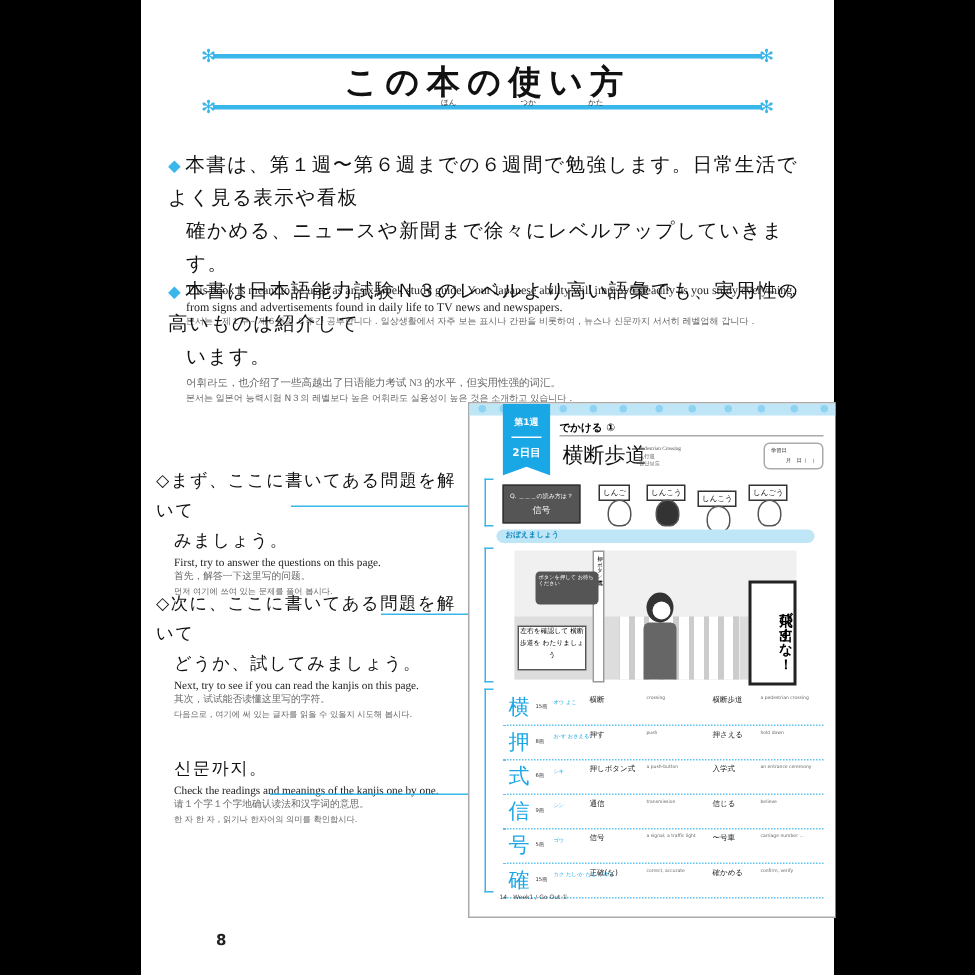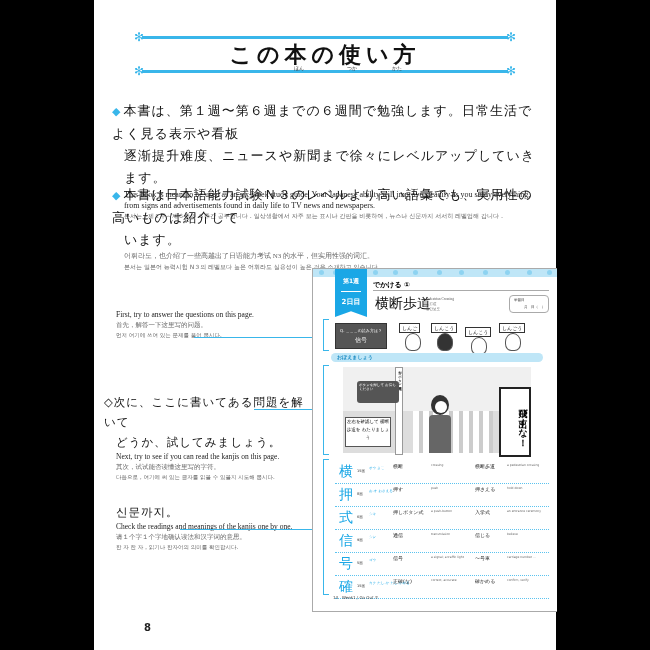--- a/index.html
+++ b/index.html
@@ -81,33 +81,35 @@
   <span class="star" style="left:412px;top:31px;">✻</span>
   <span class="star" style="left:40px;top:65px;">✻</span>
   <span class="star" style="left:412px;top:65px;">✻</span>
   <div class="title">この本の使い方</div>
   <span class="title-ruby" style="left:200px;">ほん</span>
   <span class="title-ruby" style="left:253px;">つか</span>
   <span class="title-ruby" style="left:298px;">かた</span>
 
   <div class="sec" style="top:100px;">
     <div class="jp"><span class="bullet">◆</span><span>本書は、第１週〜第６週までの６週間で勉強します。日常生活でよく見る表示や看板</span></div>
-    <div class="jp indent">逐渐提升难度、ニュースや新聞まで徐々にレベルアップしていきます。</div>
+    <div class="jp indent">確かめる、ニュースや新聞まで徐々にレベルアップしていきます。</div>
     <div class="en">This book is meant to be used as an six-week study guide. Your Japanese ability will improve steadily as you study everything, from signs and advertisements found in daily life to TV news and newspapers.</div>
     <div class="ko">본서는，제１주～제６주의 ６주간 공부합니다．일상생활에서 자주 보는 표시나 간판을 비롯하여，뉴스나 신문까지 서서히 레벨업해 갑니다．</div>
   </div>
 
   <div class="sec" style="top:184px;">
     <div class="jp"><span class="bullet">◆</span><span>本書は日本語能力試験Ｎ３のレベルより高い語彙でも、実用性の高いものは紹介して</span></div>
     <div class="jp indent">います。</div>
     <div class="zh">어휘라도，也介绍了一些高越出了日语能力考试 N3 的水平，但实用性强的词汇。</div>
     <div class="ko">본서는 일본어 능력시험 N３의 레벨보다 높은 어휘라도 실용성이 높은 것은 소개하고 있습니다．</div>
   </div>
 
   <div class="note" style="top:310px;">
+    <div class="jp">◇まず、ここに書いてある問題を解いて</div>
+    <div class="jp indent">みましょう。</div>
     <div class="en">First, try to answer the questions on this page.</div>
     <div class="zh">首先，解答一下这里写的问题。</div>
     <div class="ko">먼저 여기에 쓰여 있는 문제를 풀어 봅시다.</div>
   </div>
   <div class="connector" style="left:100px;top:337px;width:118px;"></div>
 
   <div class="note" style="top:392px;">
     <div class="jp">◇次に、ここに書いてある問題を解いて</div>
     <div class="jp indent">どうか、試してみましょう。</div>
     <div class="en">Next, try to see if you can read the kanjis on this page.</div>

